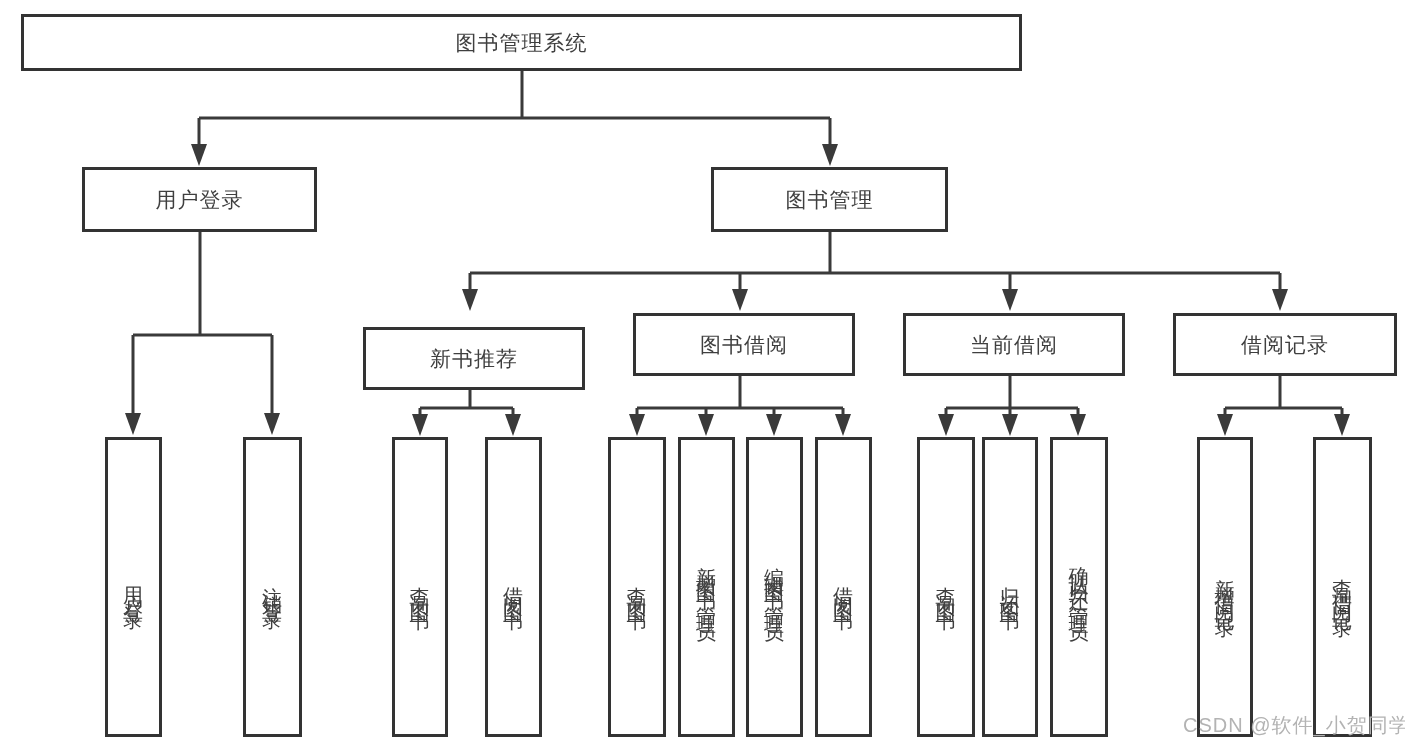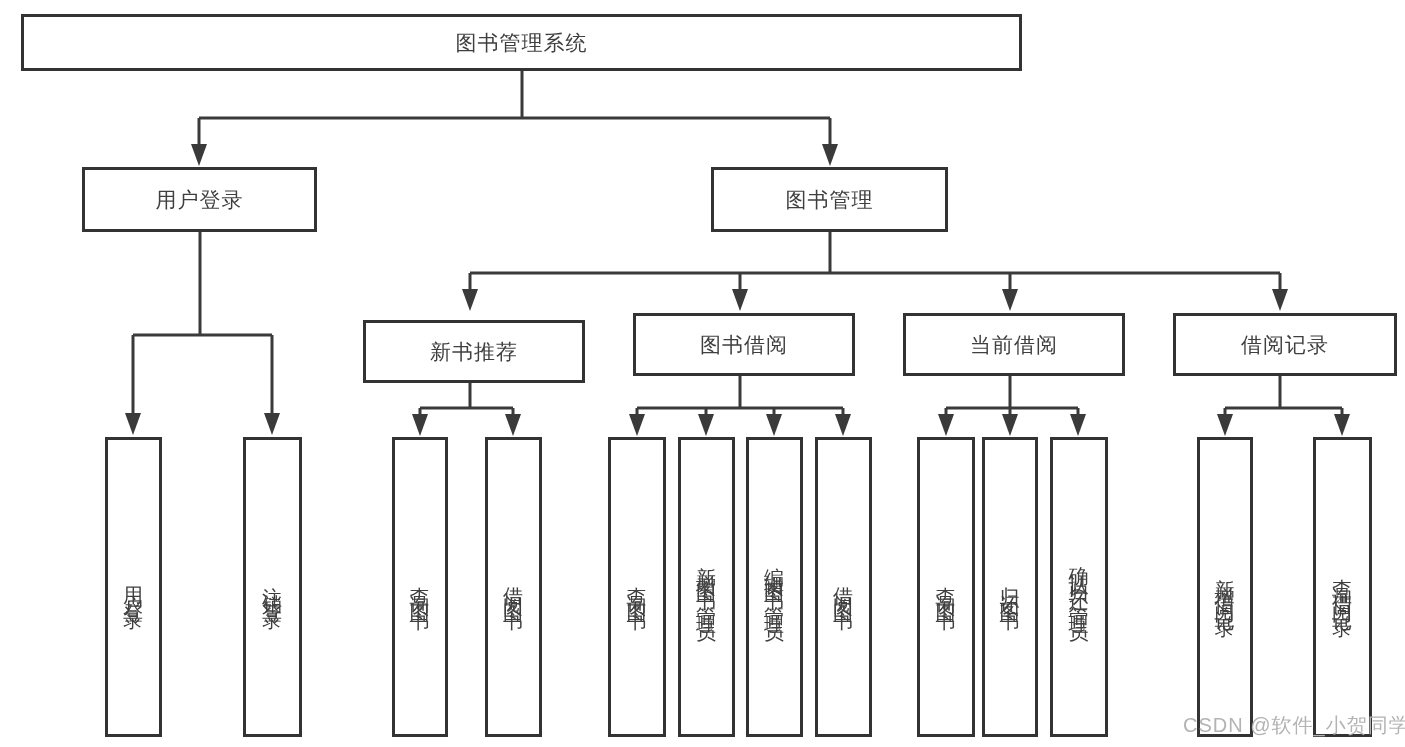--- a/index.html
+++ b/index.html
@@ -119,21 +119,21 @@
     <span>图书管理</span>
   </div>
 
   <div class="node leaf" style="left:105px; top:437px; width:57px; height:300px;">
     <span>用户登录</span>
   </div>
   <div class="node leaf" style="left:243px; top:437px; width:59px; height:300px;">
     <span>注销登录</span>
   </div>
 
-  <div class="node" style="left:363px; top:320px; width:222px; height:63px;">
+  <div class="node" style="left:363px; top:327px; width:222px; height:63px;">
     <span>新书推荐</span>
   </div>
   <div class="node" style="left:633px; top:313px; width:222px; height:63px;">
     <span>图书借阅</span>
   </div>
   <div class="node" style="left:903px; top:313px; width:222px; height:63px;justify-content:center;">
     <span>当前借阅</span>
   </div>
   <div class="node" style="left:1173px; top:313px; width:224px; height:63px;">
     <span>借阅记录</span>

